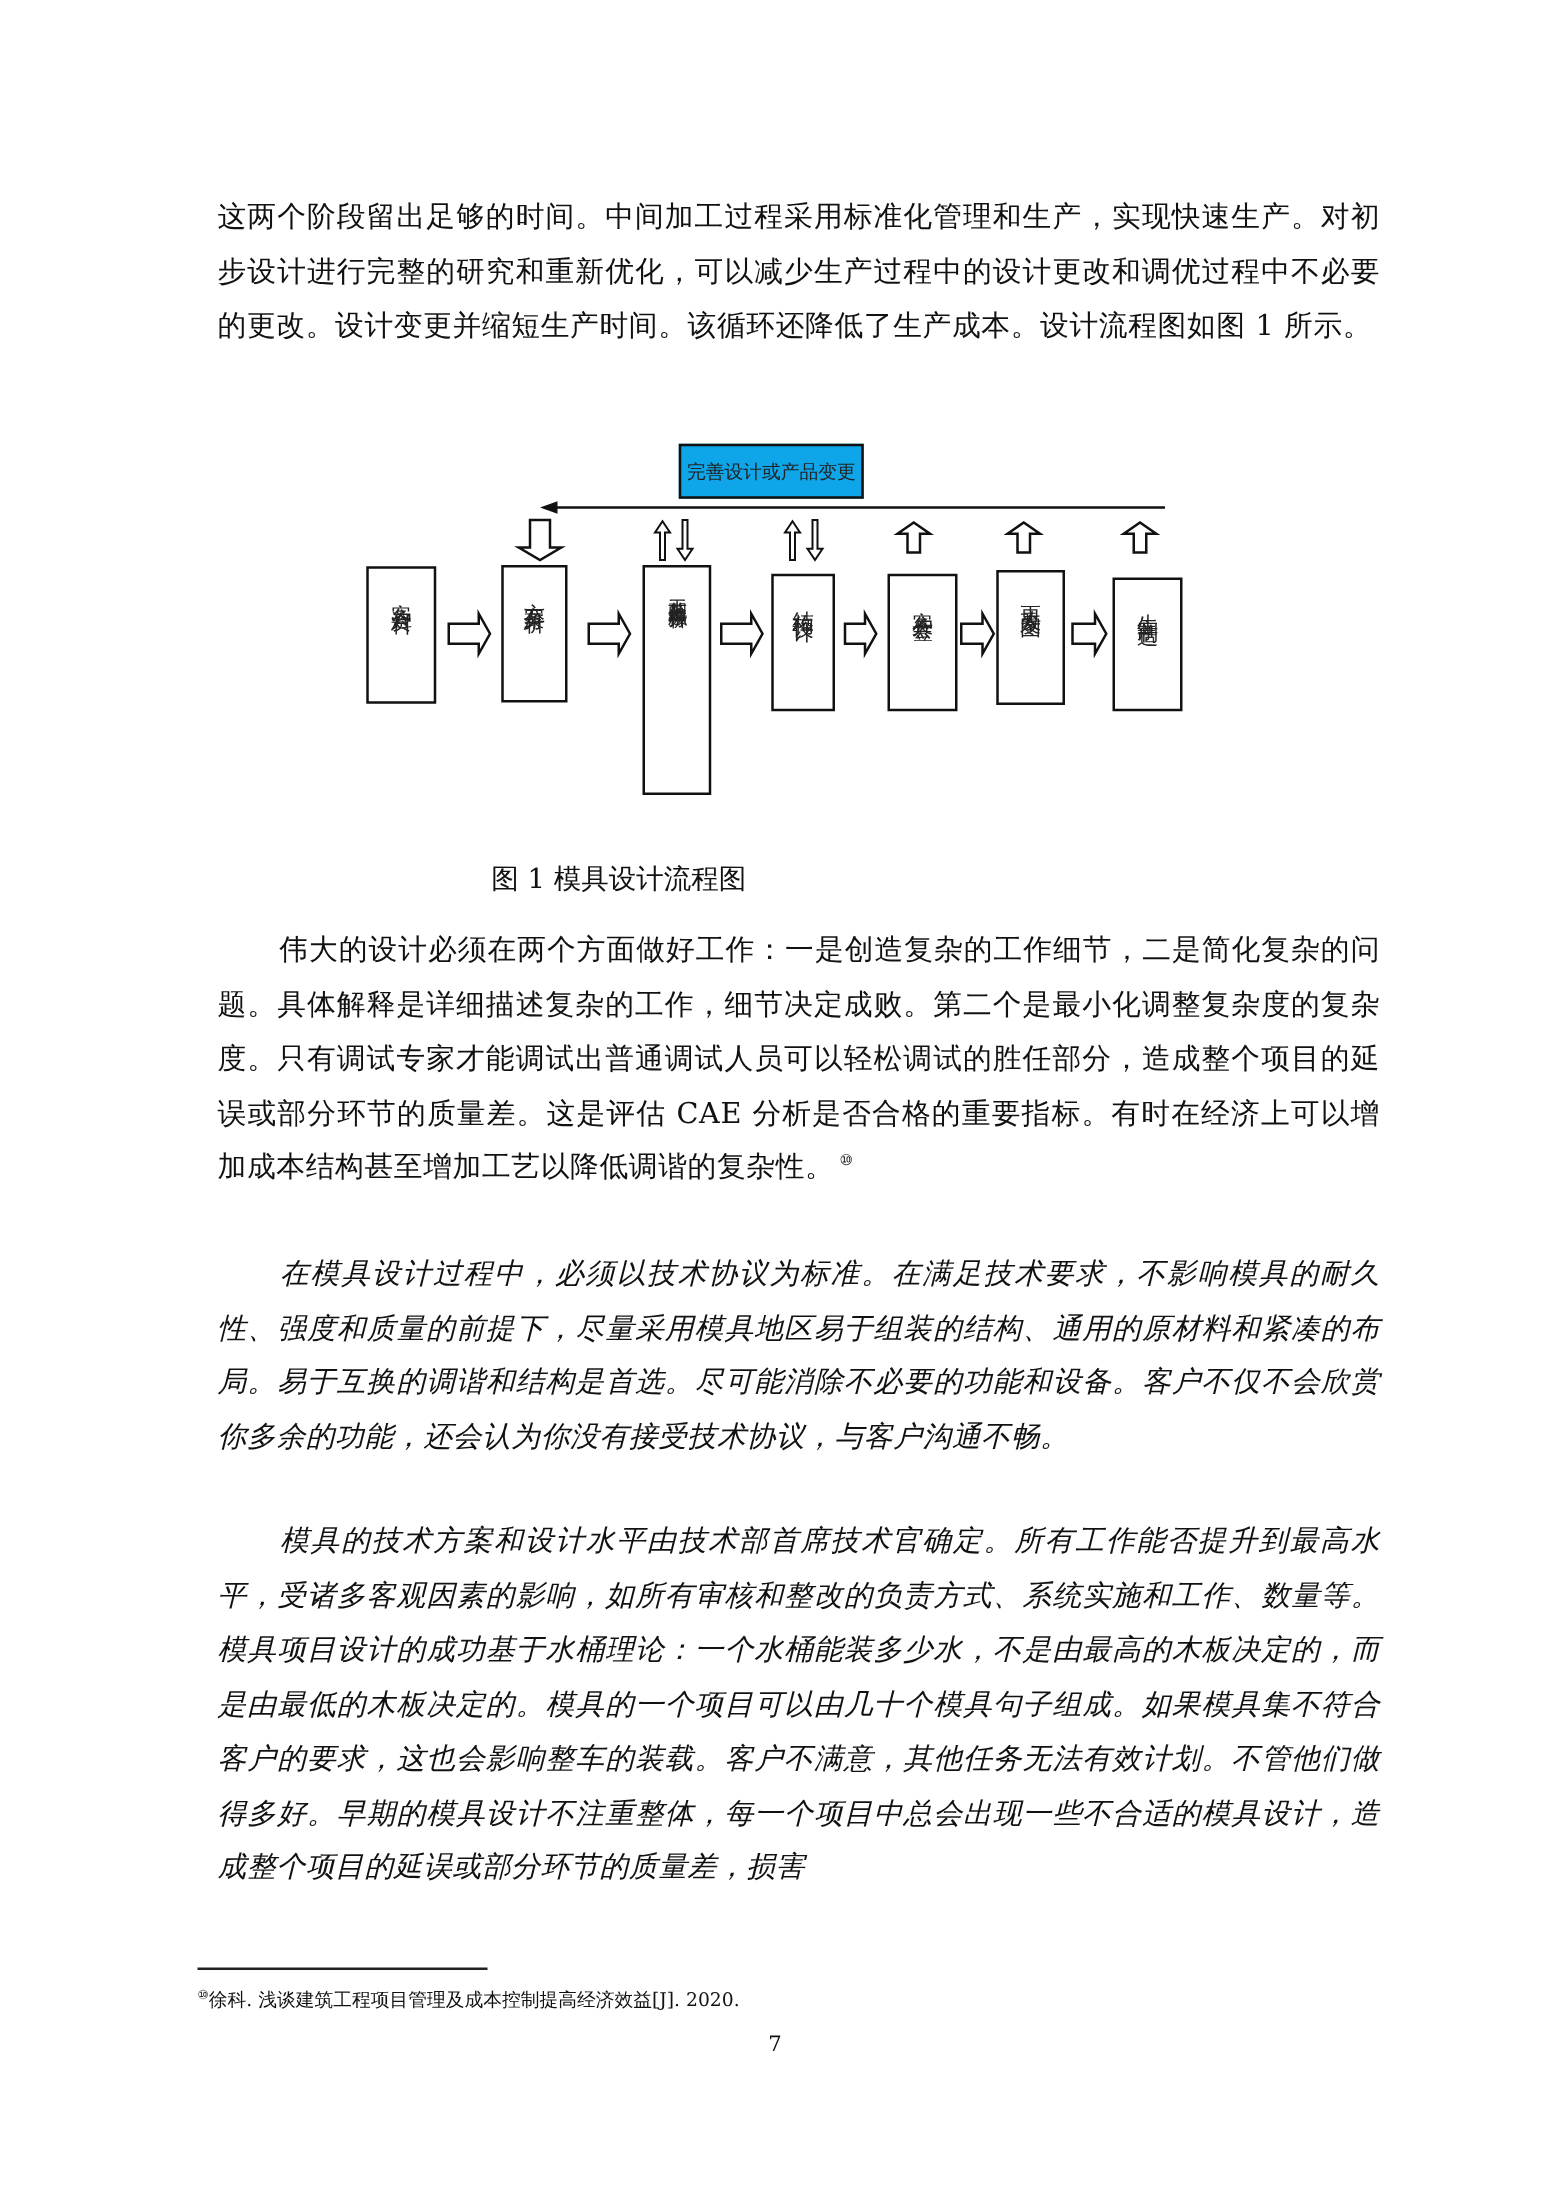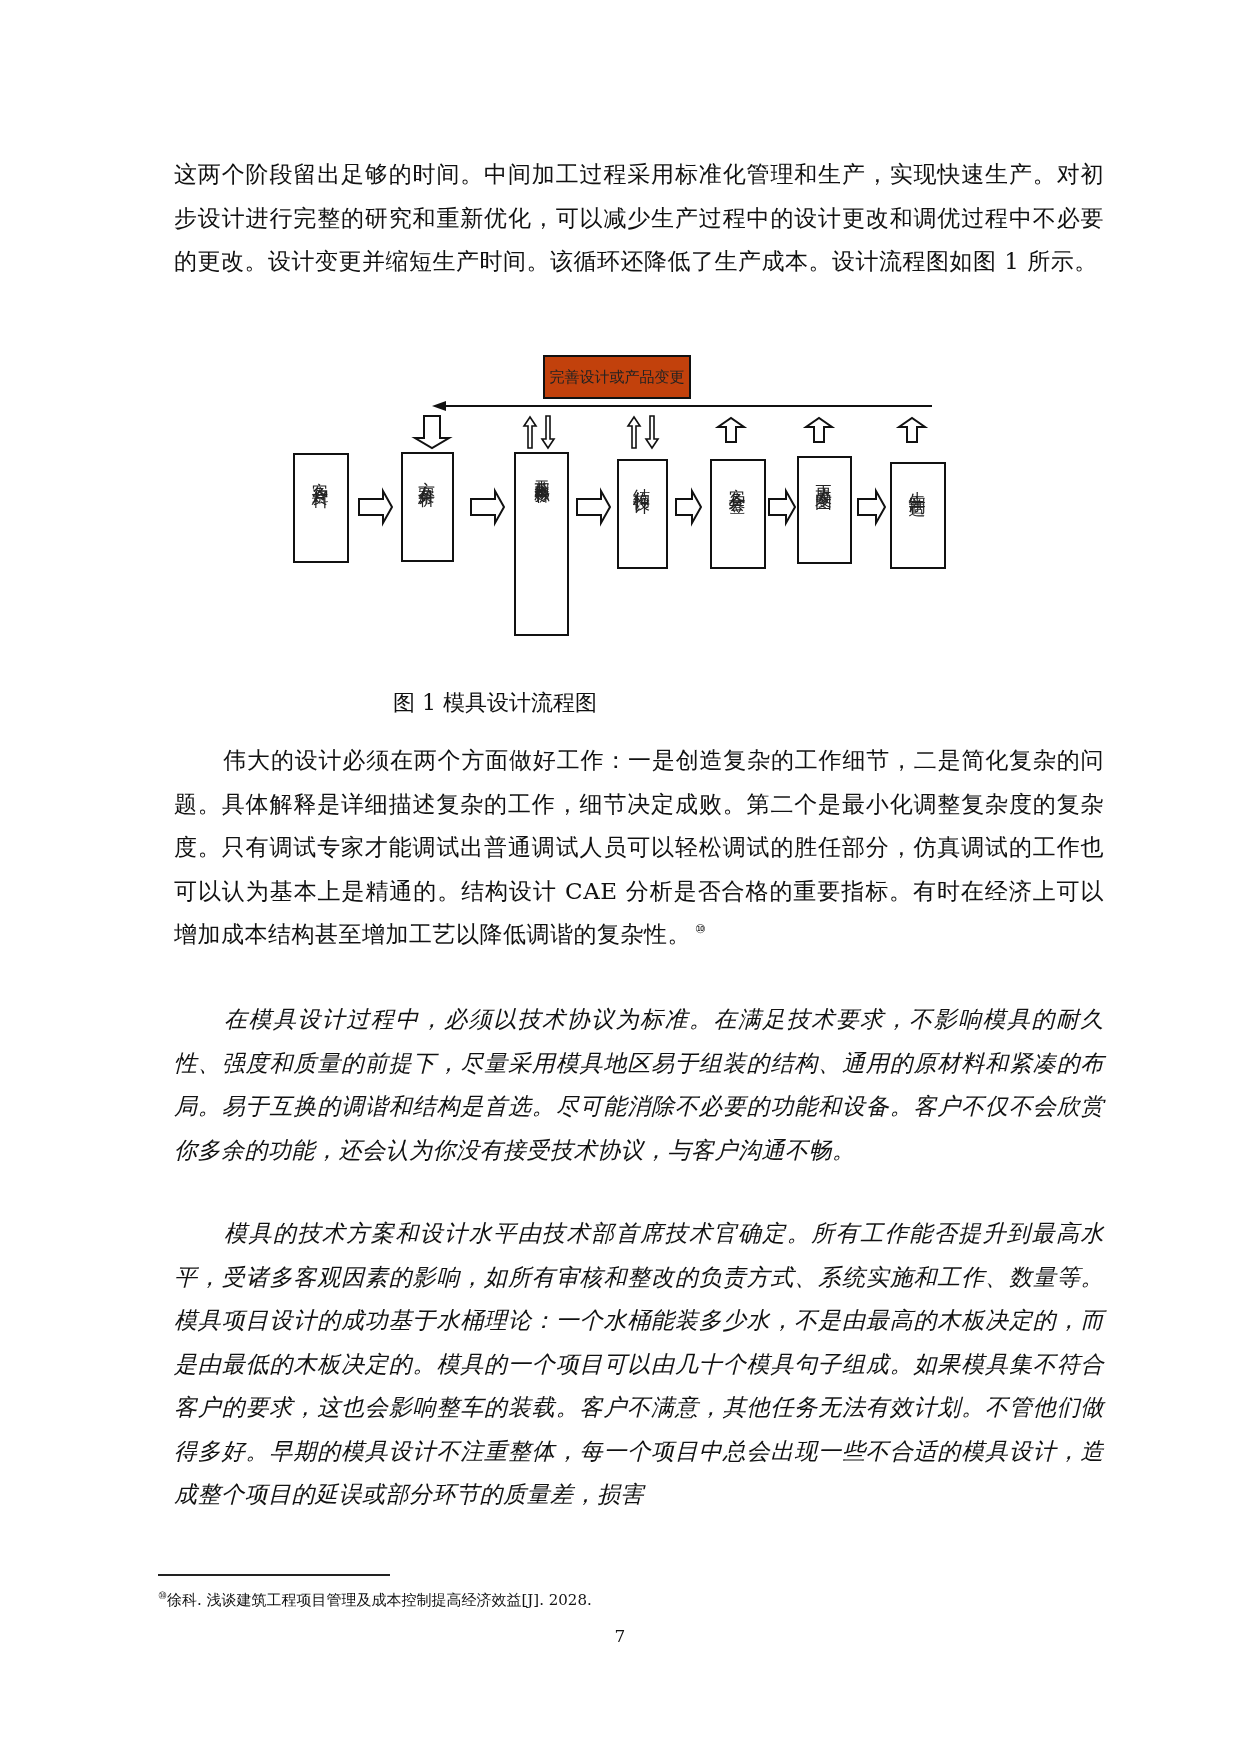--- a/index.html
+++ b/index.html
@@ -9,21 +9,21 @@
           letter-spacing: 0.5px; margin: 16px; text-align: justify; }
   .para .indent { display: inline-block; width: 49px; }
   .sup { font-size: 12px; vertical-align: super; line-height: 0; margin-left: 4px; }
   .diagram { position: absolute; left: 0; top: 0; width: 1240px; height: 700px; pointer-events: none; }
   .box { position: absolute; border: 2px solid #111; background: #fff; box-sizing: border-box; }
   .box .vtext { writing-mode: vertical-rl; text-orientation: upright; font-size: 17px; letter-spacing: 3px;
                 position: absolute; left: 50%; top: 14px; transform: translateX(-50%); color: #222;
                 font-family: "DejaVu Sans", sans-serif; }
   .topbox { position: absolute; left: 543px; top: 355px; width: 148px; height: 44px; border: 2px solid #111;
             box-sizing: border-box; display: flex; align-items: center; justify-content: center;
-            font-size: 15px; font-family: Liberation Mono, monospace; color: #222; background: #c2410c; }
+            font-size: 15px; font-family: Liberation Mono, monospace; color: #222; background: #0ea5e9; }
   .caption { position: absolute; top: 688px; left: 0; width: 990px; text-align: center; font-size: 22px; }
   .fn-rule { position: absolute; left: 158px; top: 1574px; width: 232px; height: 2px; background: #222; }
   .footnote { position: absolute; left: 158px; top: 1590px; font-size: 15px; }
   .footnote .fsup { font-size: 10px; vertical-align: super; }
   .pagenum { position: absolute; top: 1626px; left: 0; width: 1240px; text-align: center; font-size: 17px; }
 </style>
 </head>
 <body>
 
 <p class="para" style="top:137px;">
@@ -95,31 +95,31 @@
   <div class="box" style="left:890px; top:462px; width:56px; height:107px;">
     <span class="vtext">生产制造</span>
   </div>
 </div>
 
 <div class="caption">
   <span>图 1 模具设计流程图</span>
 </div>
 
 <p class="para" style="top:723px;">
-  <span class="indent"></span><span>伟大的设计必须在两个方面做好工作：一是创造复杂的工作细节，二是简化复杂的问题。具体解释是详细描述复杂的工作，细节决定成败。第二个是最小化调整复杂度的复杂度。只有调试专家才能调试出普通调试人员可以轻松调试的胜任部分，仿真调试的工作也可以认为基本上是精通的。结构设计 CAE 分析是否合格的重要指标。有时在经济上可以增加成本结构甚至增加工艺以降低调谐的复杂性。</span><span class="sup">⑩</span>
+  <span class="indent"></span><span>伟大的设计必须在两个方面做好工作：一是创造复杂的工作细节，二是简化复杂的问题。具体解释是详细描述复杂的工作，细节决定成败。第二个是最小化调整复杂度的复杂度。只有调试专家才能调试出普通调试人员可以轻松调试的胜任部分，造成整个项目的延误或部分环节的质量差。这是评估 CAE 分析是否合格的重要指标。有时在经济上可以增加成本结构甚至增加工艺以降低调谐的复杂性。</span><span class="sup">⑩</span>
 </p>
 
 <p class="para" style="top:982px;font-style:italic;">
   <span class="indent"></span><span>在模具设计过程中，必须以技术协议为标准。在满足技术要求，不影响模具的耐久性、强度和质量的前提下，尽量采用模具地区易于组装的结构、通用的原材料和紧凑的布局。易于互换的调谐和结构是首选。尽可能消除不必要的功能和设备。客户不仅不会欣赏你多余的功能，还会认为你没有接受技术协议，与客户沟通不畅。</span>
 </p>
 
 <p class="para" style="top:1196px;font-style:italic;">
   <span class="indent"></span><span>模具的技术方案和设计水平由技术部首席技术官确定。所有工作能否提升到最高水平，受诸多客观因素的影响，如所有审核和整改的负责方式、系统实施和工作、数量等。模具项目设计的成功基于水桶理论：一个水桶能装多少水，不是由最高的木板决定的，而是由最低的木板决定的。模具的一个项目可以由几十个模具句子组成。如果模具集不符合客户的要求，这也会影响整车的装载。客户不满意，其他任务无法有效计划。不管他们做得多好。早期的模具设计不注重整体，每一个项目中总会出现一些不合适的模具设计，造成整个项目的延误或部分环节的质量差，损害</span>
 </p>
 
 <div class="fn-rule"></div>
 <div class="footnote">
-  <span class="fsup">⑩</span><span>徐科. 浅谈建筑工程项目管理及成本控制提高经济效益[J]. 2028.</span>
+  <span class="fsup">⑩</span><span>徐科. 浅谈建筑工程项目管理及成本控制提高经济效益[J]. 2020.</span>
 </div>
 
 <div class="pagenum">
   <span>7</span>
 </div>
 
 </body></html>

